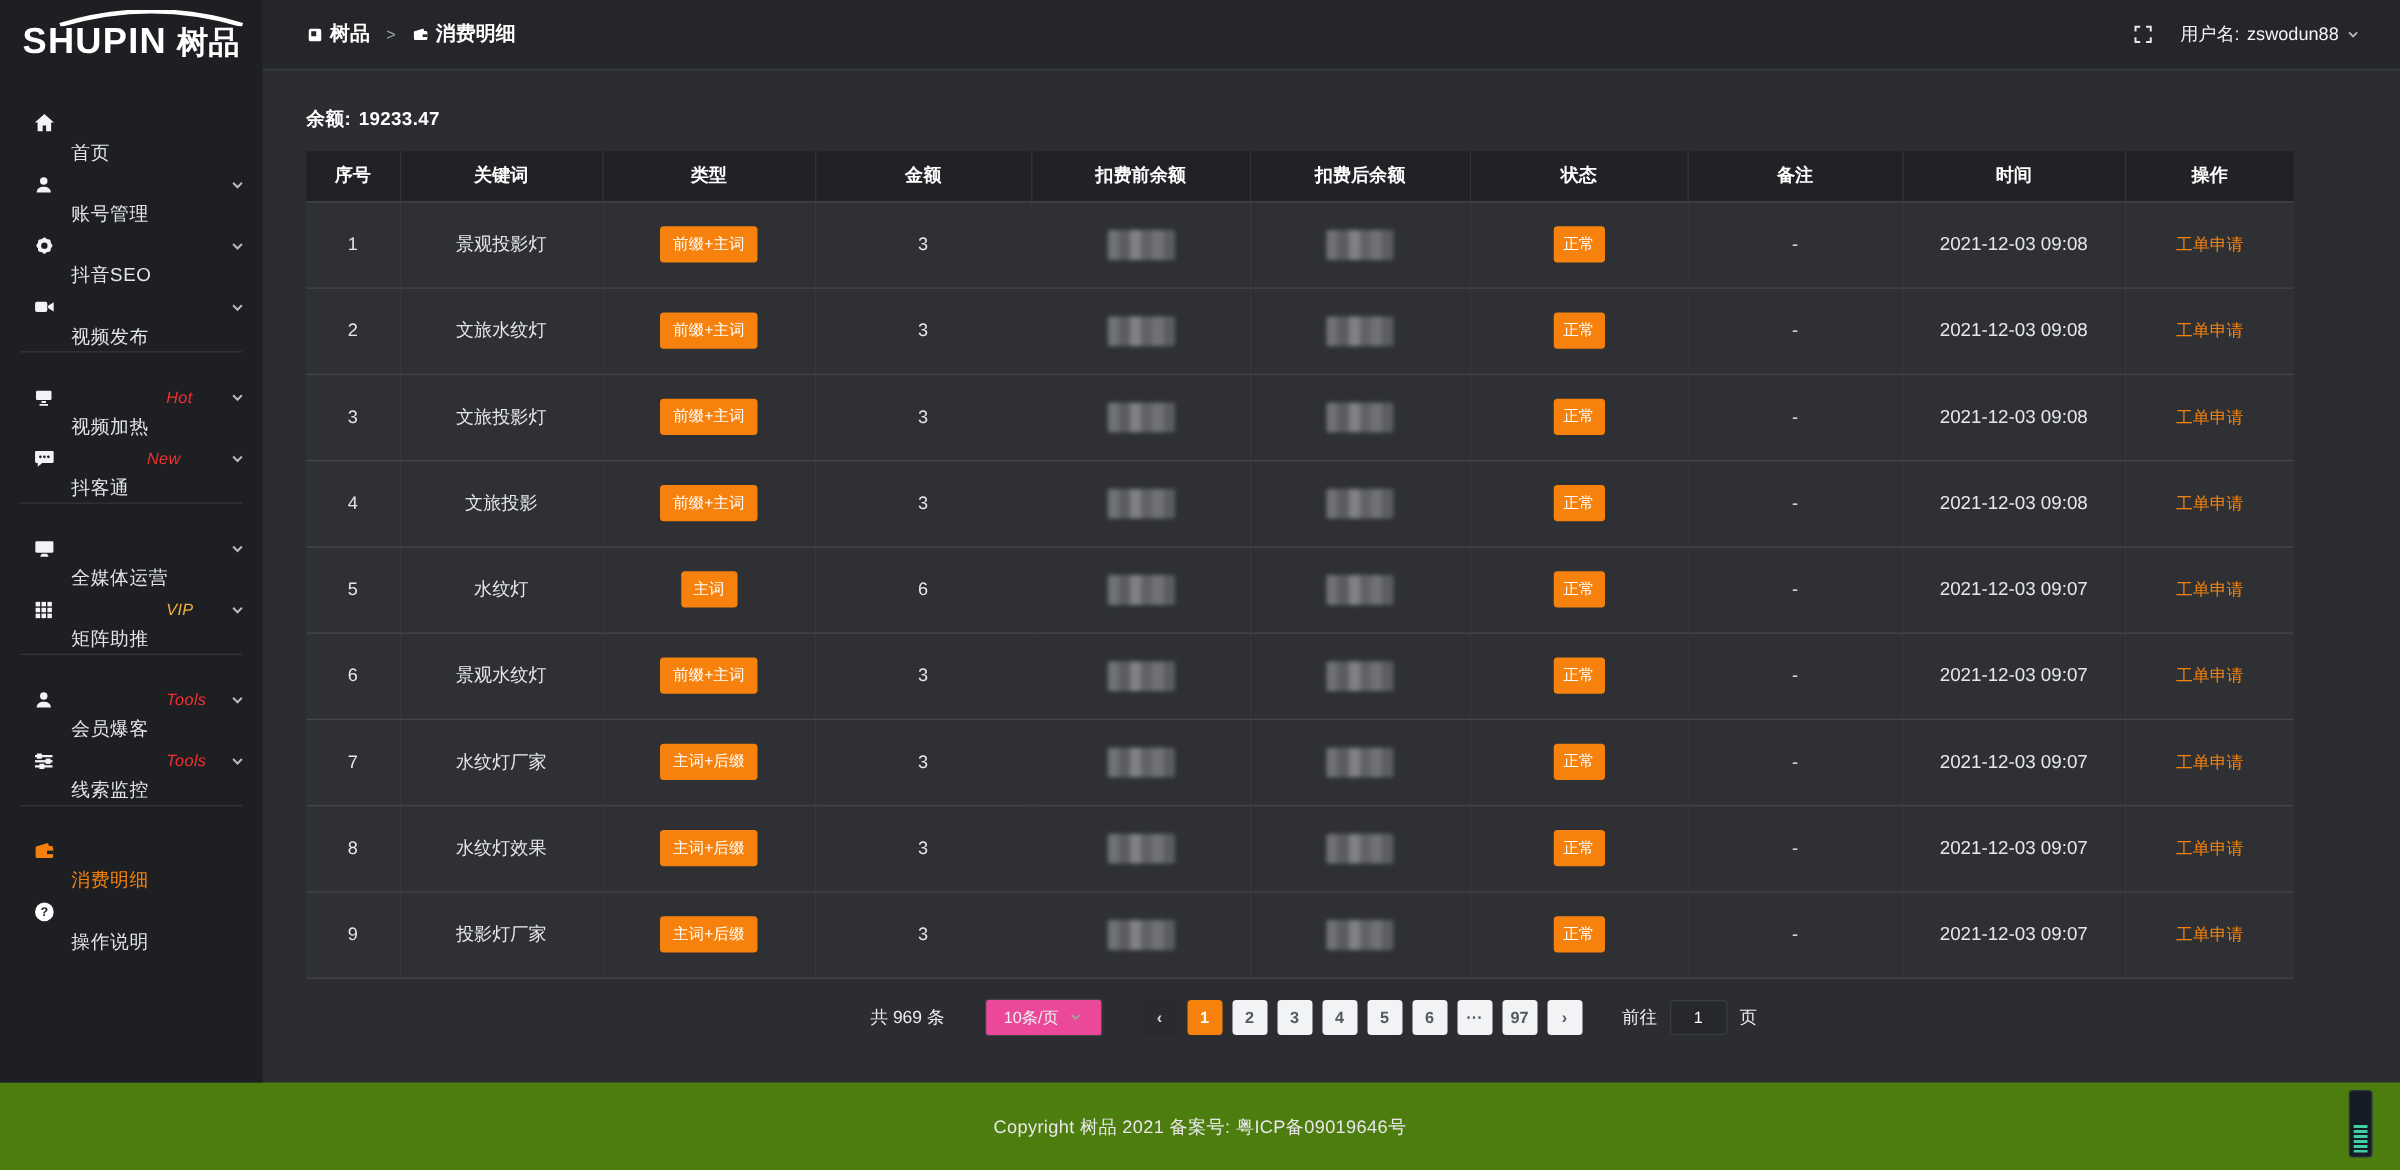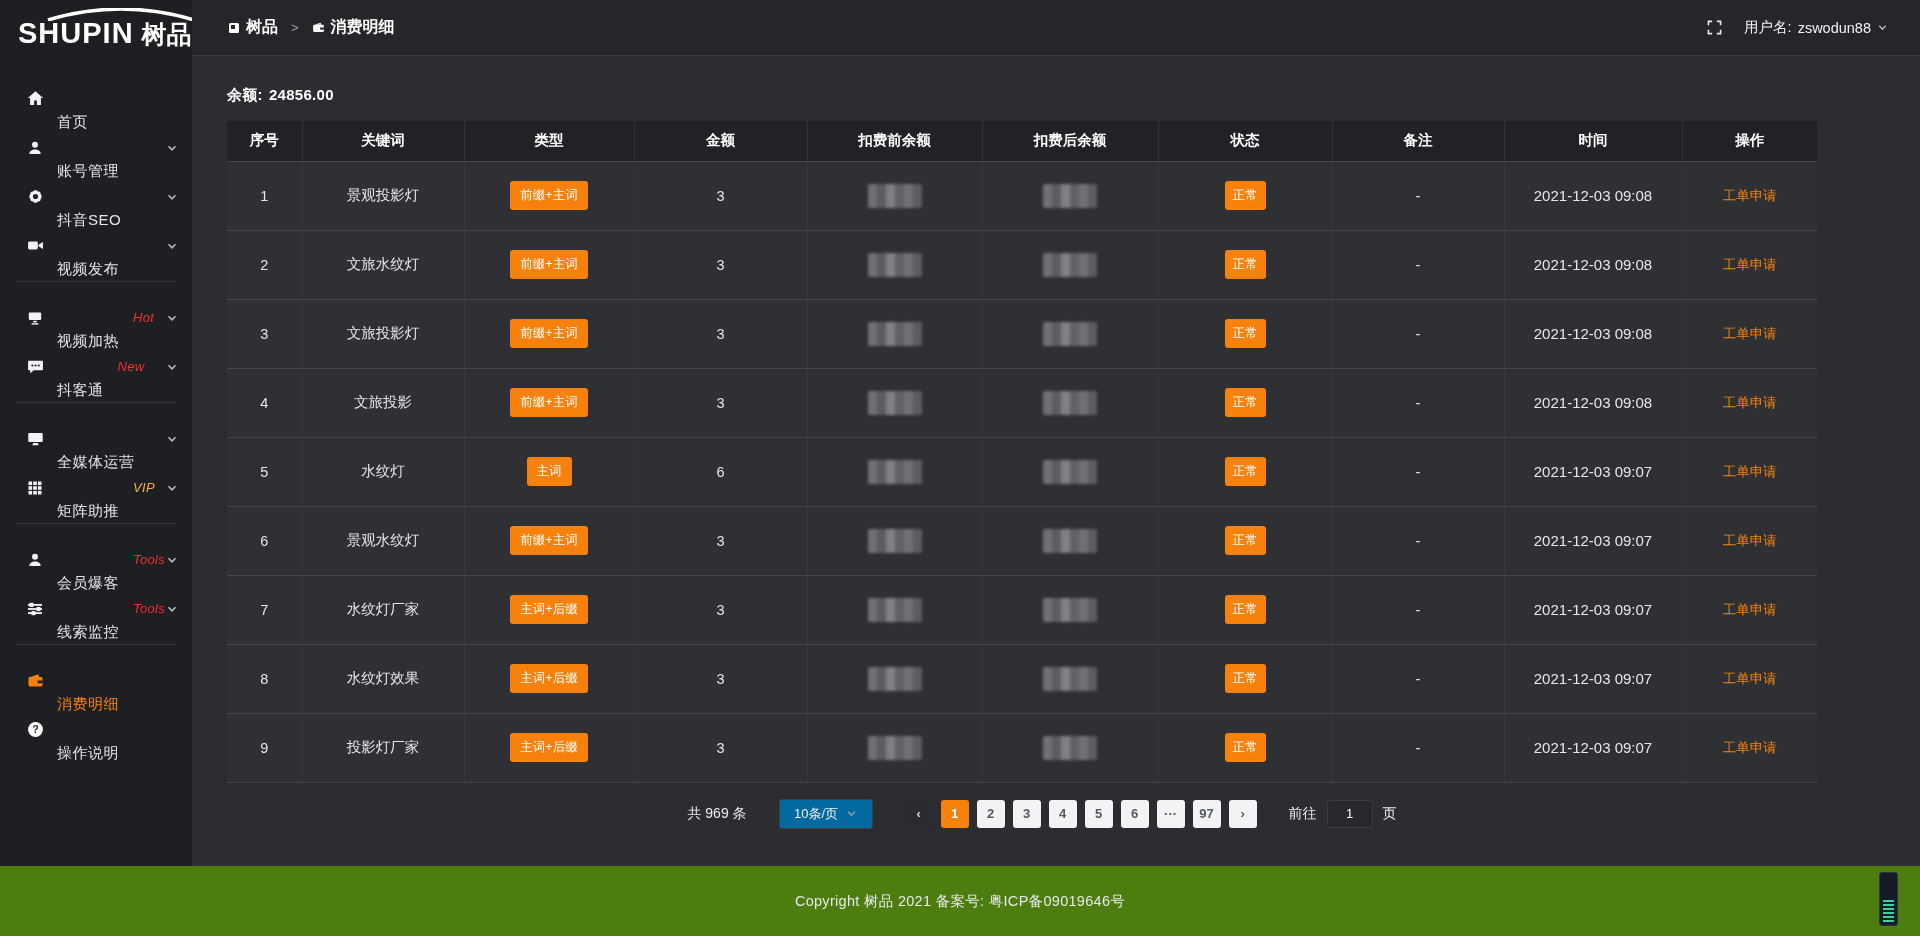--- a/index.html
+++ b/index.html
@@ -1,21 +1,21 @@
 <!DOCTYPE html>
 <html><head>
 <meta charset="utf-8">
 <style>
   * { margin:0; padding:0; box-sizing:border-box; }
   html,body { width:1920px; height:936px; overflow:hidden; background:#2b2d31;
     font-family:"Liberation Sans","DejaVu Sans",sans-serif; color:#e6e7e9; }
   .layout { display:flex; height:866px; }
 
   
-  .sidebar { width:192px; height:100%; background:#1d1f22; flex:none; display:flex; flex-direction:column; }
+  .sidebar { width:210px; height:100%; background:#1d1f22; flex:none; display:flex; flex-direction:column; }
   .logo { padding:8px 0 2px 18px; height:64px; }
   .logo-arc { margin-left:24px; display:block; }
   .logo-row { display:flex; align-items:baseline; gap:8px; margin-top:-4px; }
   .logo-en { font-size:29px; font-weight:bold; letter-spacing:1px; color:#fff; }
   .logo-cn { font-size:25px; font-weight:bold; color:#fff; }
   .menu { margin-top:10px; }
   .menu-item { height:49px; display:flex; align-items:center; padding:0 14px 0 26px; cursor:pointer; color:#e3e4e6; }
   .mi-icon { width:18px; height:18px; display:flex; align-items:center; justify-content:center; margin-right:13px; flex:none; color:#f2f3f4; }
   .menu-item.active, .menu-item.active .mi-icon { color:#f6820d; }
   .mi-label { font-size:15px; letter-spacing:.5px; white-space:nowrap;margin-top:48px; }
@@ -52,21 +52,21 @@
   .action-link { color:#f6820d; font-size:13.5px; cursor:pointer; }
   .mosaic { width:54px; height:24px; margin:0 auto; border-radius:2px; opacity:.75; filter:blur(1.6px);
     background-image:
       repeating-linear-gradient(90deg,#85878b 0 9px,#6a6c71 9px 18px,#9a9ca0 18px 27px,#717377 27px 36px),
       repeating-linear-gradient(0deg,rgba(0,0,0,.28) 0 8px,rgba(255,255,255,.14) 8px 16px); }
   .cell-time { font-size:15px; }
 
   
   .pagination { margin-top:16px; display:flex; align-items:center; justify-content:center; gap:32px; }
   .pg-total { font-size:14px; color:#eceded; }
-  .pg-size { width:94px; height:30px; background:#0369a1; border:1px solid #3f4145; border-radius:3px;
+  .pg-size { width:94px; height:30px; background:#ec4899; border:1px solid #3f4145; border-radius:3px;
     display:flex; align-items:center; justify-content:center; gap:8px; font-size:13px; color:#f0f1f2; cursor:pointer; }
   .pg-size .mi-chevron { margin-left:0; }
   .pg-pages { display:flex; align-items:center; gap:8px; }
   .pg-btn { min-width:28px; height:28px; border-radius:3px; display:flex; align-items:center; justify-content:center;
     font-size:13px; font-weight:bold; cursor:pointer; background:#f2f3f5; color:#55585e; border:none; padding:0 4px; }
   .pg-btn.prev { background:#292b2f; color:#d8d9da; }
   .pg-btn.active { background:#f6820d; color:#fff; }
   .pg-goto { display:flex; align-items:center; gap:10px; font-size:14px; color:#eceded; }
   .pg-input { width:46px; height:28px; background:#26282c; border:1px solid #3a3c40; border-radius:3px;
     color:#fff; text-align:center; font-size:13px; font-family:inherit; }
@@ -333,21 +333,21 @@
               <svg width="11" height="11" viewBox="0 0 12 12">
                 <polyline points="2.5,4.2 6,7.8 9.5,4.2" fill="none" stroke="currentColor" stroke-width="1.6"></polyline>
               </svg>
             </span>
         </span>
       </div>
     </header>
 
     <main class="content">
       <div class="balance">
-        <span>余额:</span><b>24856.00</b>
+        <span>余额:</span><b>19233.47</b>
       </div>
 
       <table>
         <colgroup>
           <col style="width:75px">
             <col style="width:162px">
             <col style="width:170px">
             <col style="width:173px">
           <col style="width:175px">
             <col style="width:176px">

